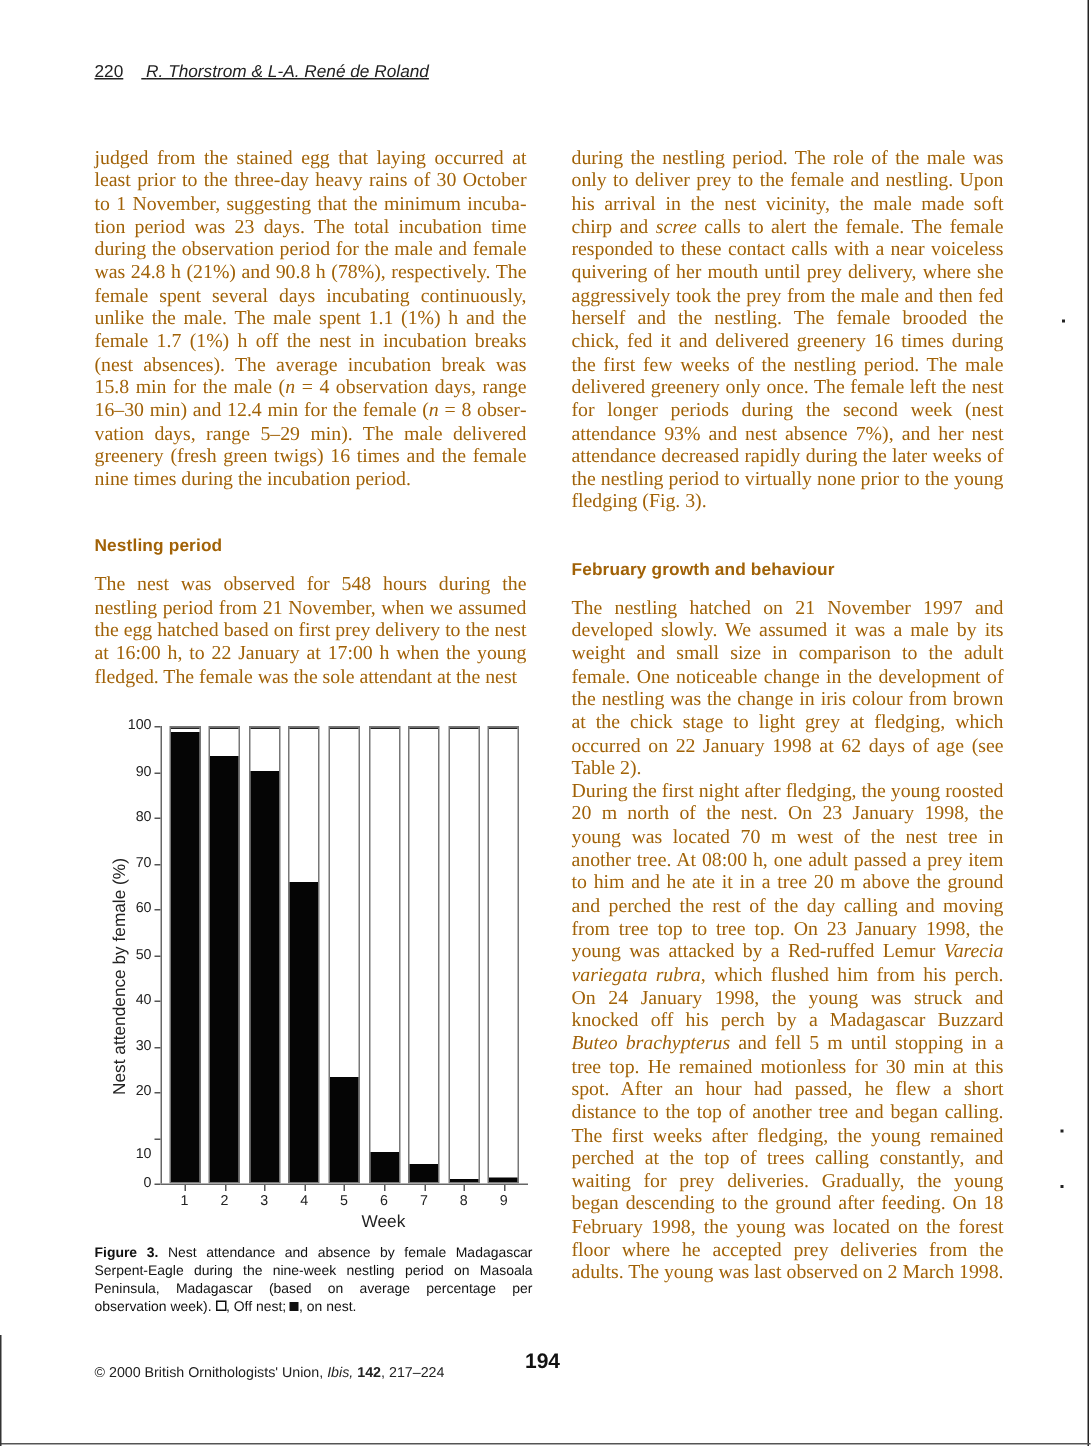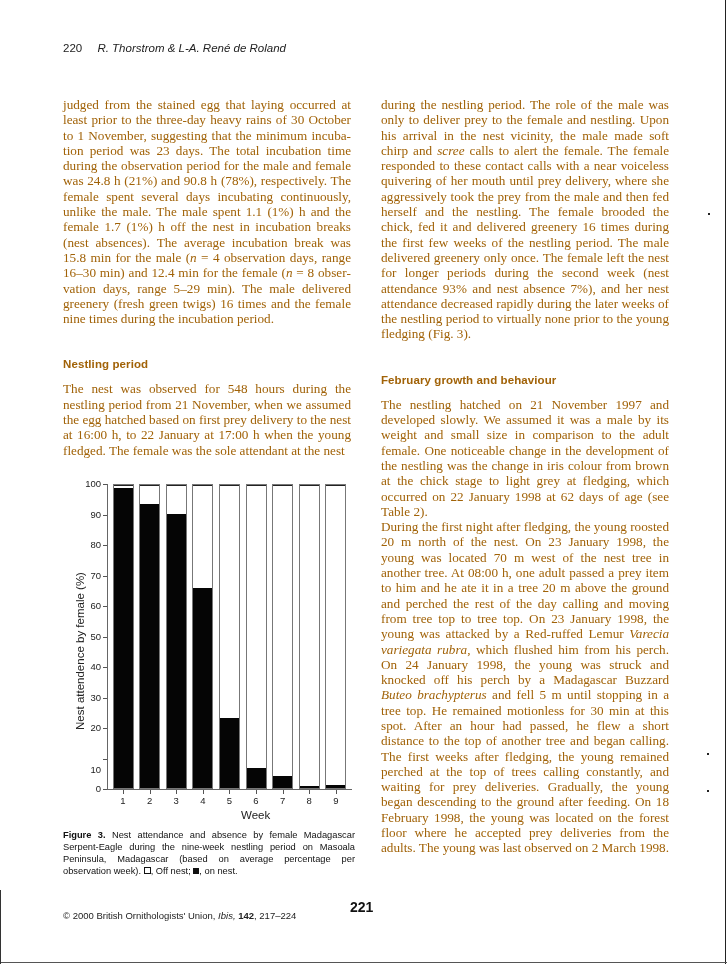--- a/index.html
+++ b/index.html
@@ -1,21 +1,21 @@
 <!DOCTYPE html>
 <html><head>
 <meta charset="utf-8">
 <style>
   html, body { margin:0; padding:0; background:#ffffff; }
   body { width:727px; height:964px; position:relative; overflow:hidden; color:#111; }
   .page-edge-right { position:absolute; left:725px; top:0; width:1px; height:964px; background:#222; }
   .page-edge-bottom { position:absolute; left:0; top:962px; width:727px; height:1px; background:#555; }
   .page-edge-left-bottom { position:absolute; left:0; top:890px; width:1px; height:74px; background:#333; }
 
-  .running-head { position:absolute; top:42px; left:63px; font-family:"Liberation Sans", sans-serif; font-size:11.5px; color:#222; white-space:nowrap; }
+  .running-head { position:absolute; top:42px; left:63px; font-family:"Liberation Sans", sans-serif; font-size:11.5px; color:#222; white-space:nowrap;text-decoration:underline; }
   .running-head .pg { margin-right:12px; }
   .running-head .authors { font-style:italic; }
 
   .col { position:absolute; font-family:"Liberation Serif", serif; font-size:13.2px; line-height:15.3px; text-align:justify; color:#a16207; }
   .col-left { left:63px; top:97px; width:288px; }
   .col-right { left:381px; top:97px; width:288px; }
   .col p { margin:0; }
   .col h3 { font-family:"Liberation Sans", sans-serif; font-weight:bold; font-size:11.5px; margin:0; line-height:14px; letter-spacing:0.1px; }
   .col i { font-style:italic; }
 
@@ -152,17 +152,17 @@
 <div class="col col-right">
   <p><span>during the nestling period. The role of the male was only to deliver prey to the female and nestling. Upon his arrival in the nest vicinity, the male made soft chirp and </span><i>scree</i><span> calls to alert the female. The female responded to these contact calls with a near voiceless quivering of her mouth until prey delivery, where she aggressively took the prey from the male and then fed herself and the nestling. The female brooded the chick, fed it and delivered greenery 16 times during the first few weeks of the nestling period. The male delivered greenery only once. The female left the nest for longer periods during the second week (nest attendance 93% and nest absence 7%), and her nest attendance decreased rapidly during the later weeks of the nestling period to virtually none prior to the young fledging (Fig. 3).</span></p>
   <h3 style="margin-top:31px; margin-bottom:10px;">February growth and behaviour</h3>
   <p>The nestling hatched on 21 November 1997 and developed slowly. We assumed it was a male by its weight and small size in comparison to the adult female. One noticeable change in the development of the nestling was the change in iris colour from brown at the chick stage to light grey at fledging, which occurred on 22 January 1998 at 62 days of age (see Table 2).</p>
   <p><span>During the first night after fledging, the young roosted 20 m north of the nest. On 23 January 1998, the young was located 70 m west of the nest tree in another tree. At 08:00 h, one adult passed a prey item to him and he ate it in a tree 20 m above the ground and perched the rest of the day calling and moving from tree top to tree top. On 23 January 1998, the young was attacked by a Red-ruffed Lemur </span><i>Varecia variegata rubra</i><span>, which flushed him from his perch. On 24 January 1998, the young was struck and knocked off his perch by a Madagascar Buzzard </span><i>Buteo brachypterus</i><span> and fell 5 m until stopping in a tree top. He remained motionless for 30 min at this spot. After an hour had passed, he flew a short distance to the top of another tree and began calling. The first weeks after fledging, the young remained perched at the top of trees calling constantly, and waiting for prey deliveries. Gradually, the young began descending to the ground after feeding. On 18 February 1998, the young was located on the forest floor where he accepted prey deliveries from the adults. The young was last observed on 2 March 1998.</span></p>
 </div>
 
 <div class="footer-copy">
   <span>© 2000 British Ornithologists' Union, </span><i>Ibis,</i><b> 142</b><span>, 217–224</span>
 </div>
-<div class="page-number">221</div>
+<div class="page-number">194</div>
 
 <div class="speck" style="left:707px; top:753px;"></div>
 <div class="speck" style="left:707px; top:790px;"></div>
 <div class="speck" style="left:708px; top:213px;"></div>
 
 </body></html>

